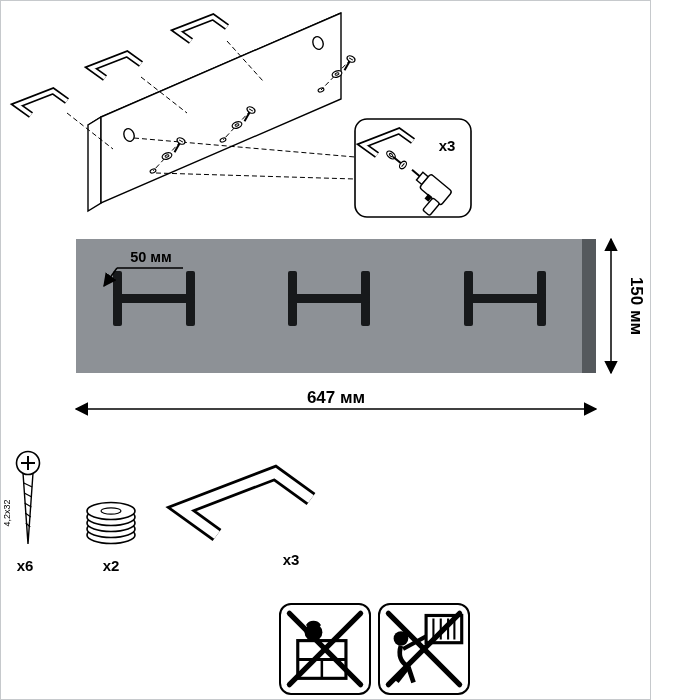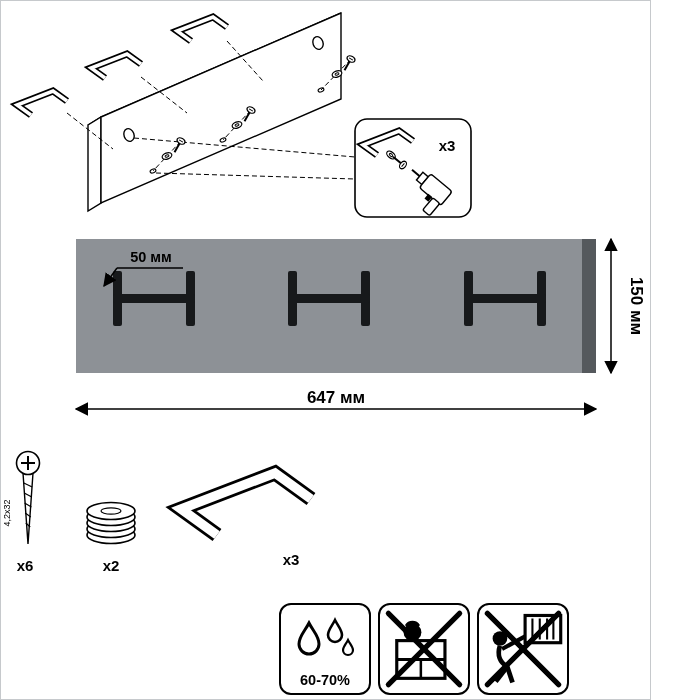--- a/index.html
+++ b/index.html
@@ -164,30 +164,20 @@
 
     <g>
       <path d="M216,92 L180,66 L274,30 L310,56" fill="none" stroke="#000" stroke-width="15" stroke-linejoin="miter"></path>
       <path d="M216,92 L180,66 L274,30 L310,56" fill="none" stroke="#fff" stroke-width="9.5" stroke-linejoin="miter"></path>
     </g>
     <text x="290" y="122" text-anchor="middle" font-size="15" font-weight="bold">x3</text>
   </svg>
 
   <div class="icons-row">
 
-    <div class="cond-box">
-      <div class="cond-icon">
-        <svg width="64" height="46" viewBox="0 0 64 46">
-          <path d="M16,6 C20,14 26,19 26,27 a10,10 0 1 1 -20 0 C6,19 12,14 16,6 Z" fill="#fff" stroke="#000" stroke-width="3"></path>
-          <path d="M42,3 C45,9 49,13 49,18 a7,7 0 1 1 -14 0 C35,13 39,9 42,3 Z" fill="#fff" stroke="#000" stroke-width="2.6"></path>
-          <path d="M55,23 C57,27 60,30 60,33 a5,5 0 1 1 -10 0 C50,30 53,27 55,23 Z" fill="#fff" stroke="#000" stroke-width="2.2"></path>
-        </svg>
-      </div>
-      <div class="cond-label">60-70%</div>
-    </div>
 
 
     <div class="cond-box">
       <svg class="picto" viewBox="0 0 84 84">
         <rect x="16" y="34" width="46" height="36" fill="none" stroke="#000" stroke-width="3"></rect>
         <line x1="16" y1="52" x2="62" y2="52" stroke="#000" stroke-width="3"></line>
         <line x1="39" y1="52" x2="39" y2="70" stroke="#000" stroke-width="2.4"></line>
         <path d="M25,20 a7,7 0 0 1 12,0" fill="none" stroke="#000" stroke-width="3"></path>
         <circle cx="31" cy="26" r="8.5" fill="#000"></circle>
         <line x1="8" y1="8" x2="76" y2="76" stroke="#000" stroke-width="5" stroke-linecap="round"></line>

